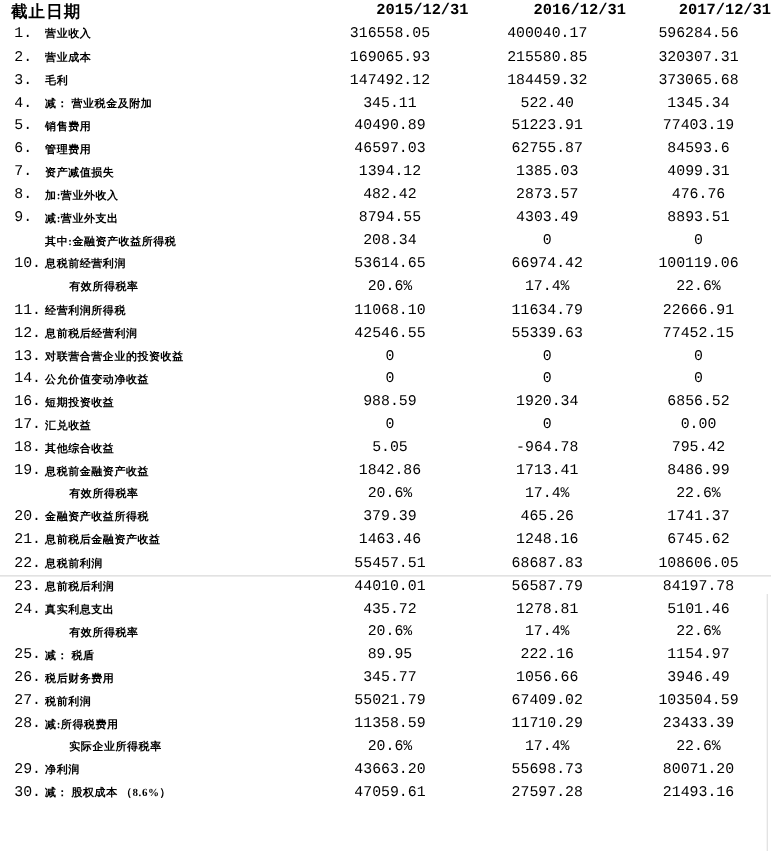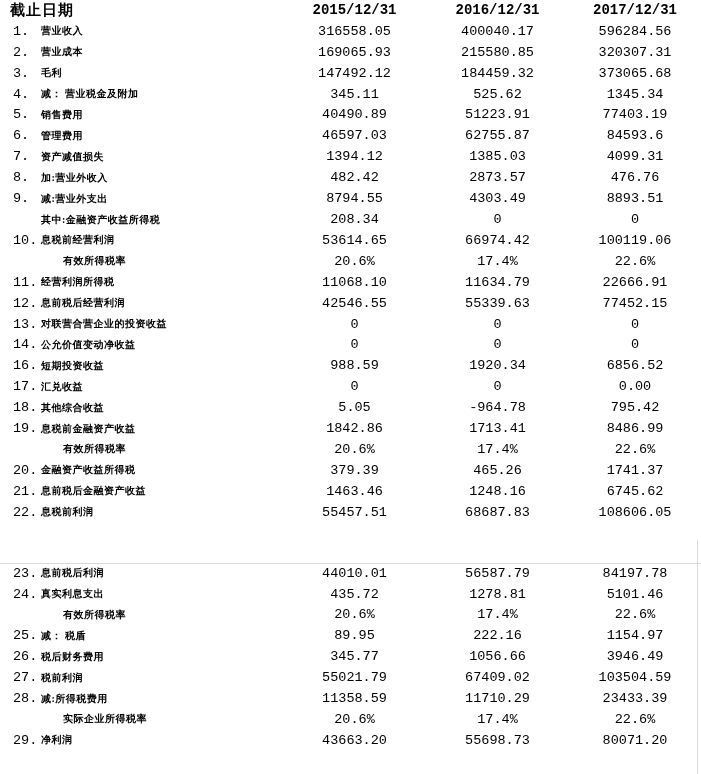--- a/index.html
+++ b/index.html
@@ -40,22 +40,22 @@
     width: 143px;
     flex: none;
     text-align: center;
     font-family: "Liberation Mono", "DejaVu Sans Mono", monospace;
     font-size: 13.5px;
   }
   .val:last-child { width: 132px; }
   .row.header { font-weight: bold; }
   .row.header .label-cell { padding-left: 10px; }
   .row.header .lbl-h { font-size: 15px; font-weight: bold; letter-spacing: 1px; }
-  .row.header .val { font-size: 14px; font-weight: bold; }
-  .row.rule-above { box-shadow: inset 0 1px 0 #d9d9d9; margin-top: 40px; }
+  .row.header .val { font-size: 14px; font-weight: bold; text-align: right; }
+  .row.rule-above { box-shadow: inset 0 1px 0 #d9d9d9; }
   .vline {
     position: absolute;
     right: 3px;
     top: 540px;
     bottom: 0;
     width: 1px;
     background: #dcdcdc;
   }
 </style>
 </head>
@@ -97,21 +97,21 @@
     <div class="val">147492.12</div>
     <div class="val">184459.32</div>
     <div class="val">373065.68</div>
   </div>
       <div class="row">
     <div class="label-cell">
       <span class="num">4.</span>
       <span class="lbl">减： 营业税金及附加</span>
     </div>
     <div class="val">345.11</div>
-    <div class="val">525.62</div>
+    <div class="val">522.40</div>
     <div class="val">1345.34</div>
   </div>
       <div class="row">
     <div class="label-cell">
       <span class="num">5.</span>
       <span class="lbl">销售费用</span>
     </div>
     <div class="val">40490.89</div>
     <div class="val">51223.91</div>
     <div class="val">77403.19</div>
@@ -360,16 +360,25 @@
     <div class="val">22.6%</div>
   </div>
       <div class="row">
     <div class="label-cell">
       <span class="num">29.</span>
       <span class="lbl">净利润</span>
     </div>
     <div class="val">43663.20</div>
     <div class="val">55698.73</div>
     <div class="val">80071.20</div>
+  </div>
+      <div class="row">
+    <div class="label-cell">
+      <span class="num">30.</span>
+      <span class="lbl">减： 股权成本 （8.6%）</span>
+    </div>
+    <div class="val">47059.61</div>
+    <div class="val">27597.28</div>
+    <div class="val">21493.16</div>
   </div>
     </div>
   <div class="vline"></div>
 </div>
 
 </body></html>

